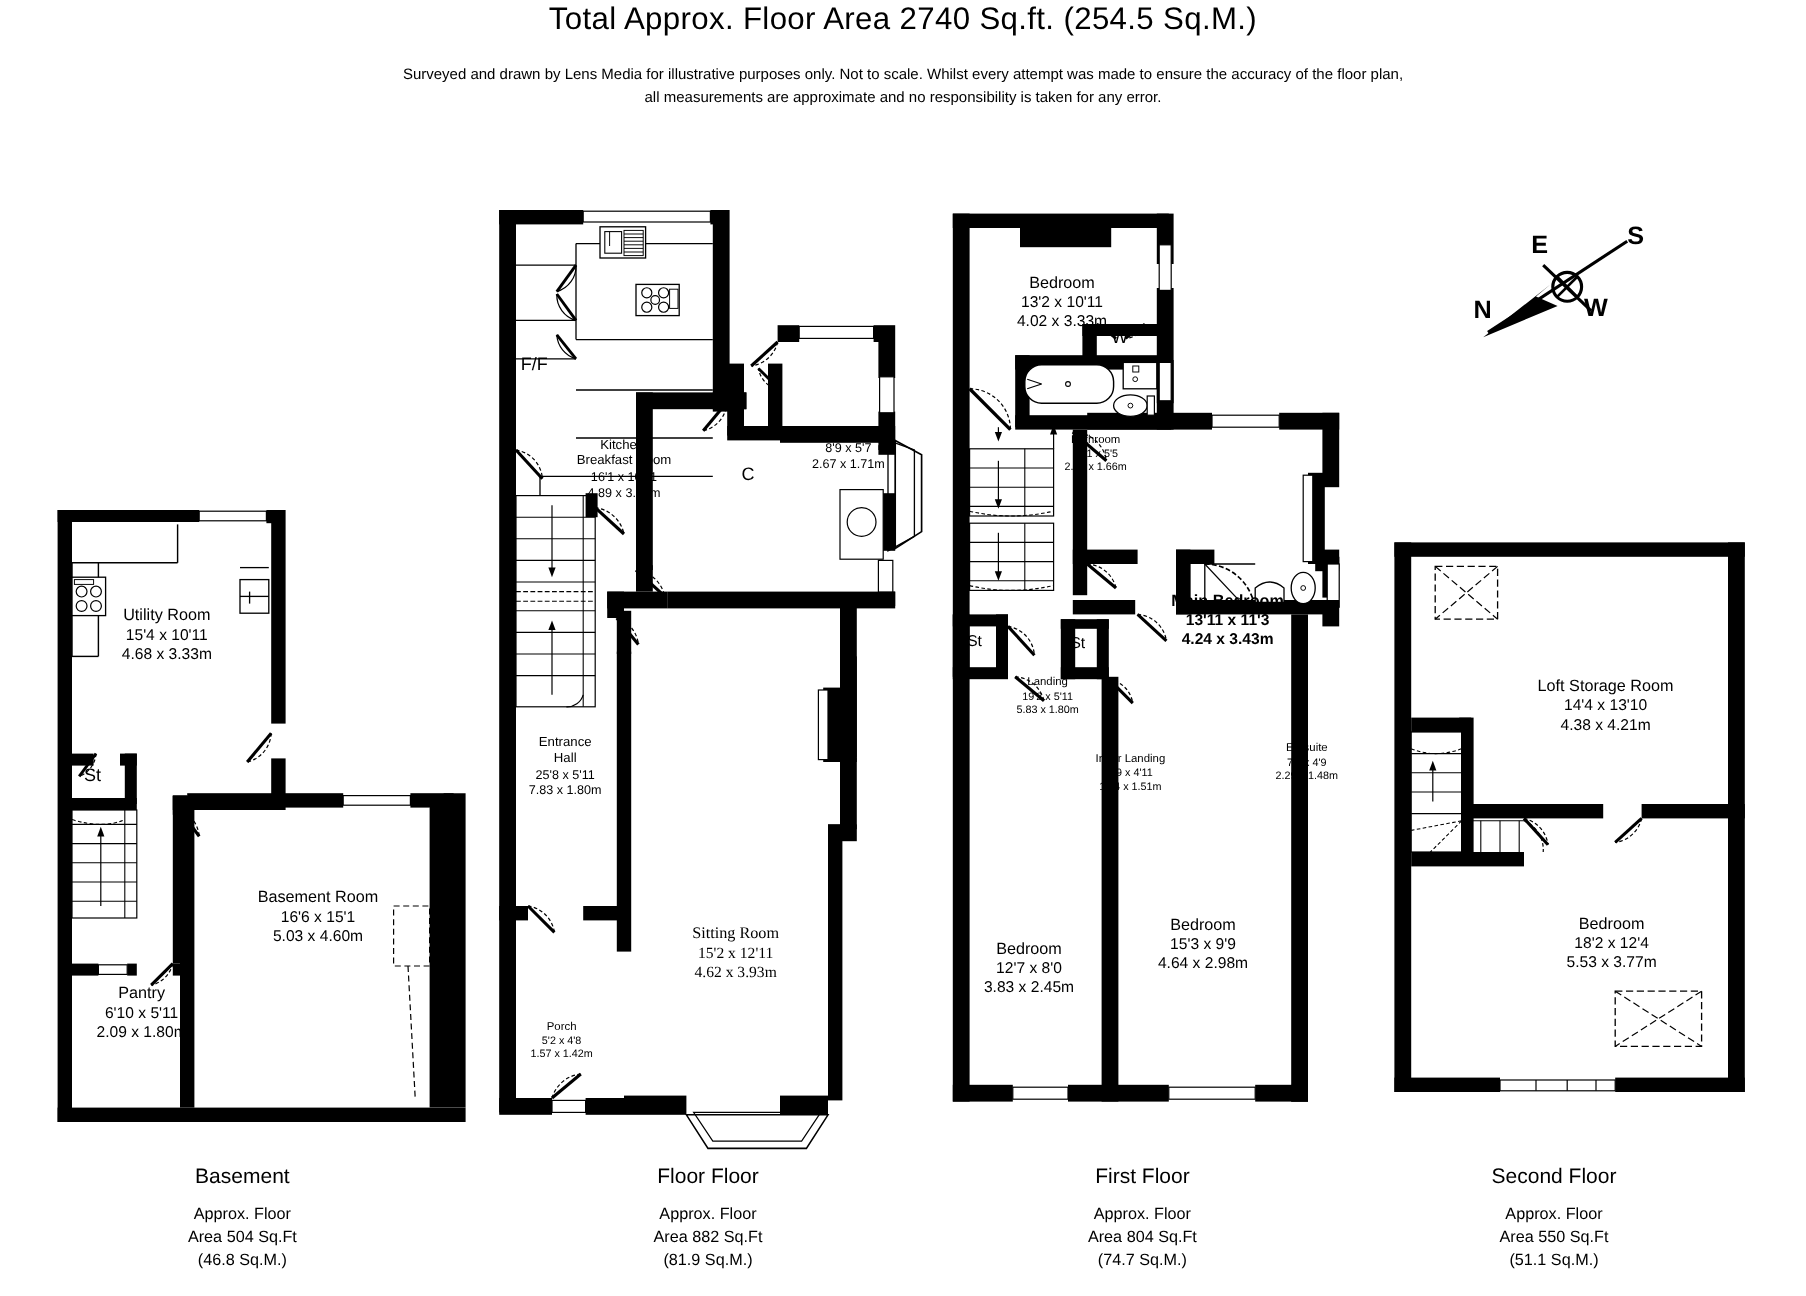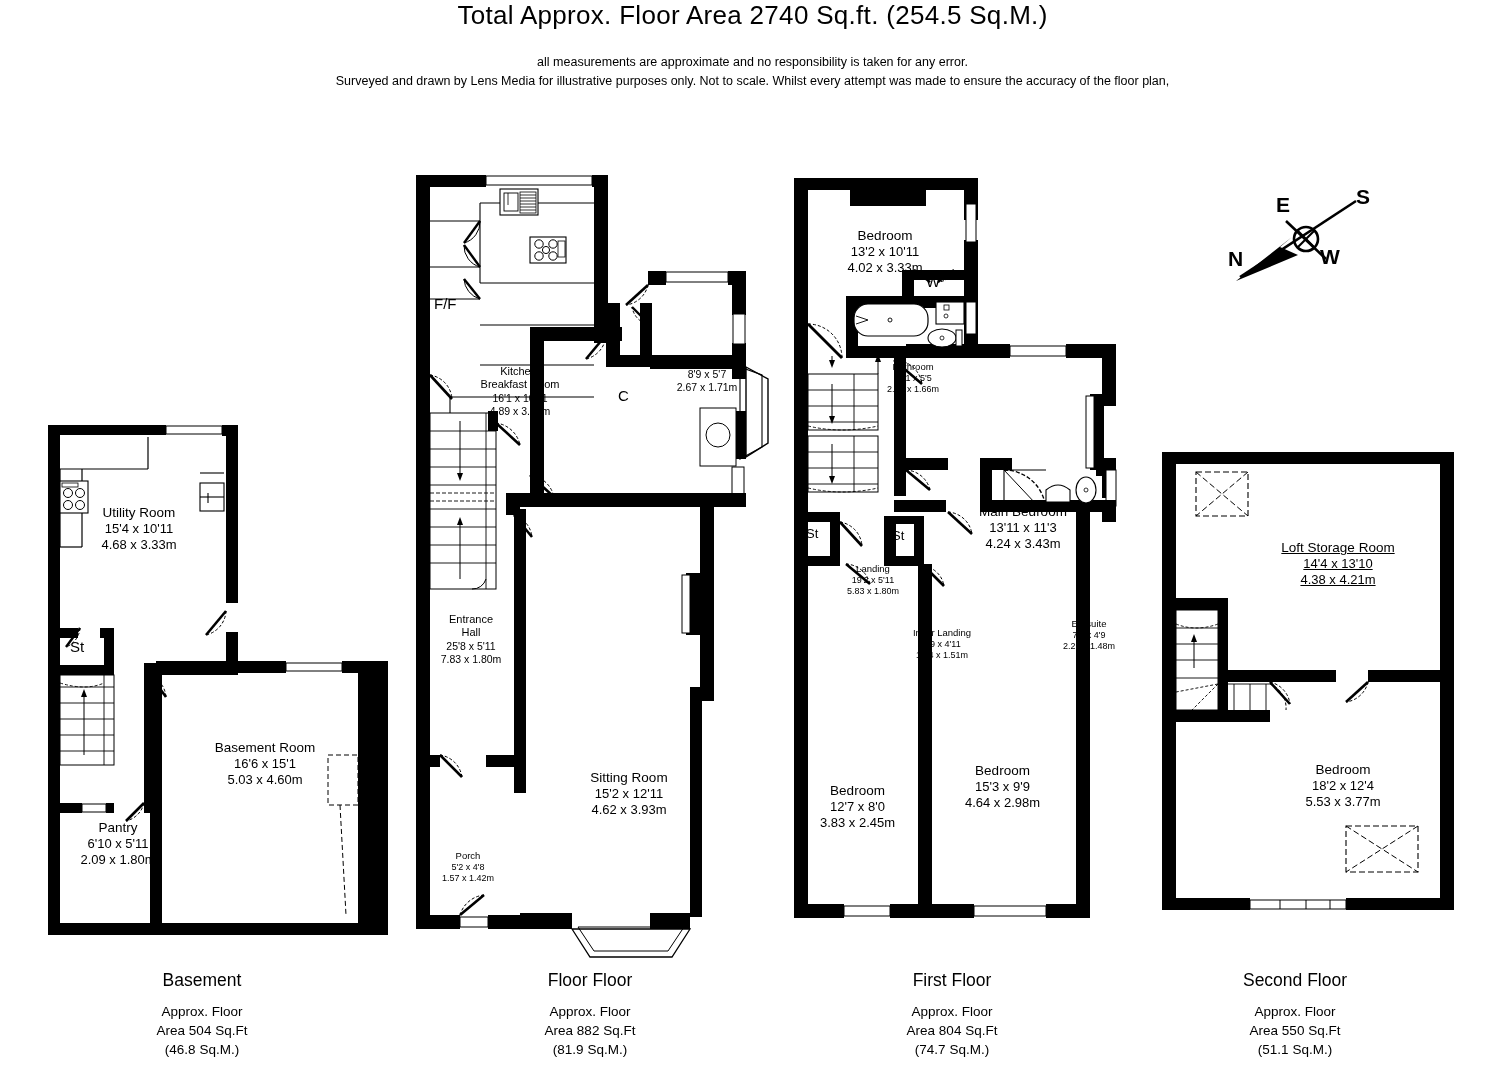--- a/index.html
+++ b/index.html
@@ -37,22 +37,22 @@
   .comp .c{font-size:21px;font-weight:bold;position:absolute;}
 </style>
 </head>
 <body>
 
 <div class="stage">
 
   <div class="hdr">
     <div class="t2">Total Approx. Floor Area 2740 Sq.ft. (254.5 Sq.M.)</div>
     <div class="d1">
+      <div>Surveyed and drawn by Lens Media for illustrative purposes only. Not to scale. Whilst every attempt was made to ensure the accuracy of the floor plan,</div>
       <div>all measurements are approximate and no responsibility is taken for any error.</div>
-      <div>Surveyed and drawn by Lens Media for illustrative purposes only. Not to scale. Whilst every attempt was made to ensure the accuracy of the floor plan,</div>
     </div>
   </div>
 
   <div class="comp" style="left:1228px;top:185px;width:160px;height:110px;">
     <svg width="160" height="110" viewBox="0 0 160 110">
       <line x1="12" y1="92" x2="128" y2="16" stroke="#000" stroke-width="2.6"></line>
       <line x1="58" y1="36" x2="98" y2="74" stroke="#000" stroke-width="2.6"></line>
       <circle cx="78" cy="54" r="12" fill="none" stroke="#000" stroke-width="2.6"></circle>
       <line x1="69" y1="45" x2="87" y2="63" stroke="#000" stroke-width="2.2"></line>
       <line x1="87" y1="45" x2="69" y2="63" stroke="#000" stroke-width="2.2"></line>
@@ -325,21 +325,21 @@
       <div class="nm">Garden Room</div>
       <div class="dim">8'9 x 5'7</div>
       <div class="dim">2.67 x 1.71m</div>
     </div>
     <div class="lbl md" style="left:2px;top:438px;width:118px;">
       <div class="nm">Entrance</div>
       <div class="nm">Hall</div>
       <div class="dim">25'8 x 5'11</div>
       <div class="dim">7.83 x 1.80m</div>
     </div>
-    <div class="lbl" style="left:144px;top:595px;width:150px;">
+    <div class="lbl" style="left:128px;top:595px;width:150px;font-family:Liberation Serif, serif;">
       <div class="nm">Sitting Room</div>
       <div class="dim">15'2 x 12'11</div>
       <div class="dim">4.62 x 3.93m</div>
     </div>
     <div class="lbl sm" style="left:12px;top:675px;width:92px;">
       <div class="nm">Porch</div>
       <div class="dim">5'2 x 4'8</div>
       <div class="dim">1.57 x 1.42m</div>
     </div>
     <div class="tag" style="left:24px;top:120px;">F/F</div>
@@ -486,21 +486,21 @@
     <div class="lbl" style="left:20px;top:50px;width:150px;">
       <div class="nm">Bedroom</div>
       <div class="dim">13'2 x 10'11</div>
       <div class="dim">4.02 x 3.33m</div>
     </div>
     <div class="lbl sm" style="left:68px;top:183px;width:110px;">
       <div class="nm">Bathroom</div>
       <div class="dim">7'11 x 5'5</div>
       <div class="dim">2.42 x 1.66m</div>
     </div>
-    <div class="lbl" style="left:158px;top:326px;width:150px;">
+    <div class="lbl" style="left:158px;top:315px;width:150px;font-weight:bold;">
       <div class="nm">Main Bedroom</div>
       <div class="dim">13'11 x 11'3</div>
       <div class="dim">4.24 x 3.43m</div>
     </div>
     <div class="lbl sm" style="left:28px;top:385px;width:110px;">
       <div class="nm">Landing</div>
       <div class="dim">19'2 x 5'11</div>
       <div class="dim">5.83 x 1.80m</div>
     </div>
     <div class="lbl sm" style="left:96px;top:449px;width:112px;">
@@ -577,21 +577,21 @@
       <line x1="210" y1="230" x2="188" y2="250" stroke="#000" stroke-width="2.6"></line>
 
       <rect x="38" y="20" width="52" height="44" fill="none" stroke="#000" stroke-width="1.1" stroke-dasharray="6,3"></rect>
       <line x1="38" y1="20" x2="90" y2="64" stroke="#000" stroke-width="1" stroke-dasharray="6,3"></line>
       <line x1="90" y1="20" x2="38" y2="64" stroke="#000" stroke-width="1" stroke-dasharray="6,3"></line>
       <rect x="188" y="374" width="72" height="46" fill="none" stroke="#000" stroke-width="1.1" stroke-dasharray="6,3"></rect>
       <line x1="188" y1="374" x2="260" y2="420" stroke="#000" stroke-width="1" stroke-dasharray="6,3"></line>
       <line x1="260" y1="374" x2="188" y2="420" stroke="#000" stroke-width="1" stroke-dasharray="6,3"></line>
     </svg>
 
-    <div class="lbl" style="left:90px;top:88px;width:180px;text-decoration:underline;">
+    <div class="lbl" style="left:90px;top:112px;width:180px;">
       <div class="nm">Loft Storage Room</div>
       <div class="dim">14'4 x 13'10</div>
       <div class="dim">4.38 x 4.21m</div>
     </div>
     <div class="lbl" style="left:110px;top:310px;width:150px;">
       <div class="nm">Bedroom</div>
       <div class="dim">18'2 x 12'4</div>
       <div class="dim">5.53 x 3.77m</div>
     </div>
   </div>

